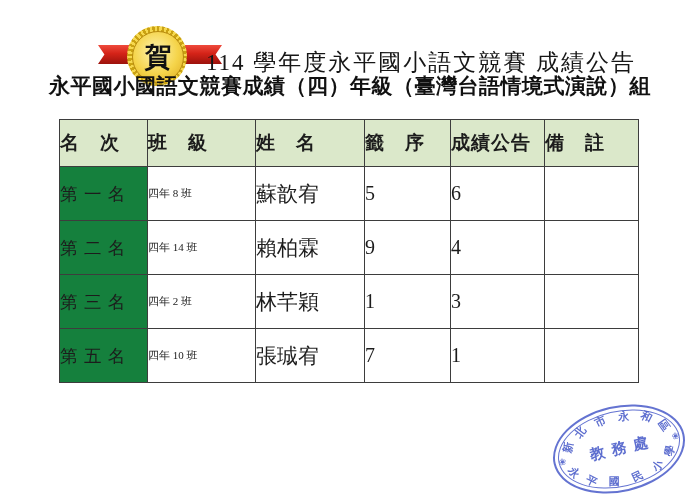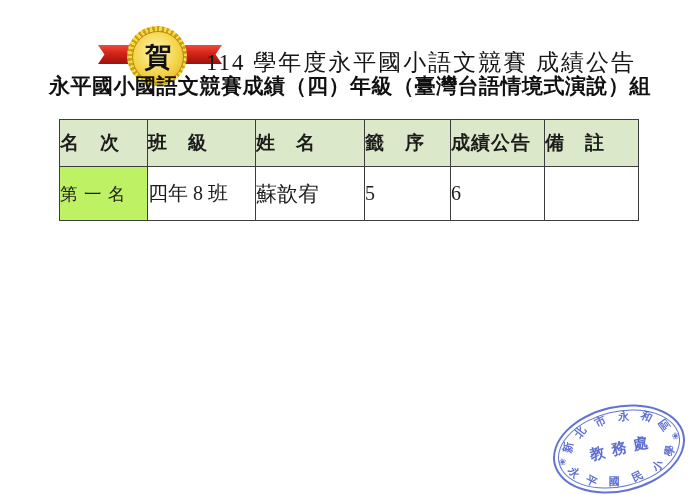--- a/index.html
+++ b/index.html
@@ -26,22 +26,22 @@
   .title1{position:absolute;left:190px;top:47px;width:462px;text-align:center;
     font-size:23px;letter-spacing:2px;white-space:nowrap;color:#161616;}
   .title2{position:absolute;left:0;top:72px;width:700px;text-align:center;
     font-size:21px;font-weight:bold;letter-spacing:0.5px;white-space:nowrap;color:#111;}
   
   table.results{position:absolute;left:59px;top:119px;border-collapse:collapse;table-layout:fixed;}
   table.results td,table.results th{
     border:1.6px solid #3d3d3d;text-align:left;vertical-align:middle;padding:0;}
   table.results th{background:#dbe8ca;font-size:19px;font-weight:bold;letter-spacing:1px;height:46px;}
   table.results td{height:53px;background:#ffffff;font-size:21px;}
-  table.results td.rank{background:#bef264;font-size:17.5px;letter-spacing:1px;}
-  table.results td.cls{font-size:20px;}
+  table.results td.rank{background:#15803d;font-size:17.5px;letter-spacing:1px;}
+  table.results td.cls{font-size:11px;}
   table.results td.num{font-size:20px;}
   
   .stamp{position:absolute;left:552px;top:406px;width:134px;height:86px;
     transform:rotate(-13deg);color:rgba(56,76,196,0.88);opacity:0.92;}
   .stamp .ring-outer{position:absolute;inset:0;border:2.5px solid rgba(56,76,196,0.85);border-radius:50%;}
   .stamp .ring-inner{position:absolute;inset:5px;border:1.5px solid rgba(56,76,196,0.85);border-radius:50%;}
   .stamp .arc{position:absolute;font-size:11px;font-weight:bold;line-height:1;
     transform:translate(-50%,-50%);}
   .stamp .flower{position:absolute;font-size:9px;transform:translate(-50%,-50%);}
   .stamp .center-text{position:absolute;left:50%;top:50%;transform:translate(-50%,-50%);
@@ -81,20 +81,44 @@
     <th>備　註</th>
   </tr>
   <tr>
     <td class="rank">第 一 名</td>
     <td class="cls">四年 8 班</td>
     <td>蘇歆宥</td>
     <td class="num">5</td>
     <td class="num">6</td>
     <td></td>
   </tr>
+  <tr>
+    <td class="rank">第 二 名</td>
+    <td class="cls">四年 14 班</td>
+    <td>賴柏霖</td>
+    <td class="num">9</td>
+    <td class="num">4</td>
+    <td></td>
+  </tr>
+  <tr>
+    <td class="rank">第 三 名</td>
+    <td class="cls">四年 2 班</td>
+    <td>林芊穎</td>
+    <td class="num">1</td>
+    <td class="num">3</td>
+    <td></td>
+  </tr>
+  <tr>
+    <td class="rank">第 五 名</td>
+    <td class="cls">四年 10 班</td>
+    <td>張珹宥</td>
+    <td class="num">7</td>
+    <td class="num">1</td>
+    <td></td>
+  </tr>
 </tbody>
   </table>
 
 <div class="stamp">
   <div class="ring-outer"></div>
   <div class="ring-inner"></div>
   <span class="arc" style="left:18px;top:30px;transform:translate(-50%,-50%) rotate(-67deg);">新</span>
   <span class="arc" style="left:33px;top:18px;transform:translate(-50%,-50%) rotate(-40deg);">北</span>
   <span class="arc" style="left:55px;top:12px;transform:translate(-50%,-50%) rotate(-13deg);">市</span>
   <span class="arc" style="left:79px;top:12px;transform:translate(-50%,-50%) rotate(13deg);">永</span>

